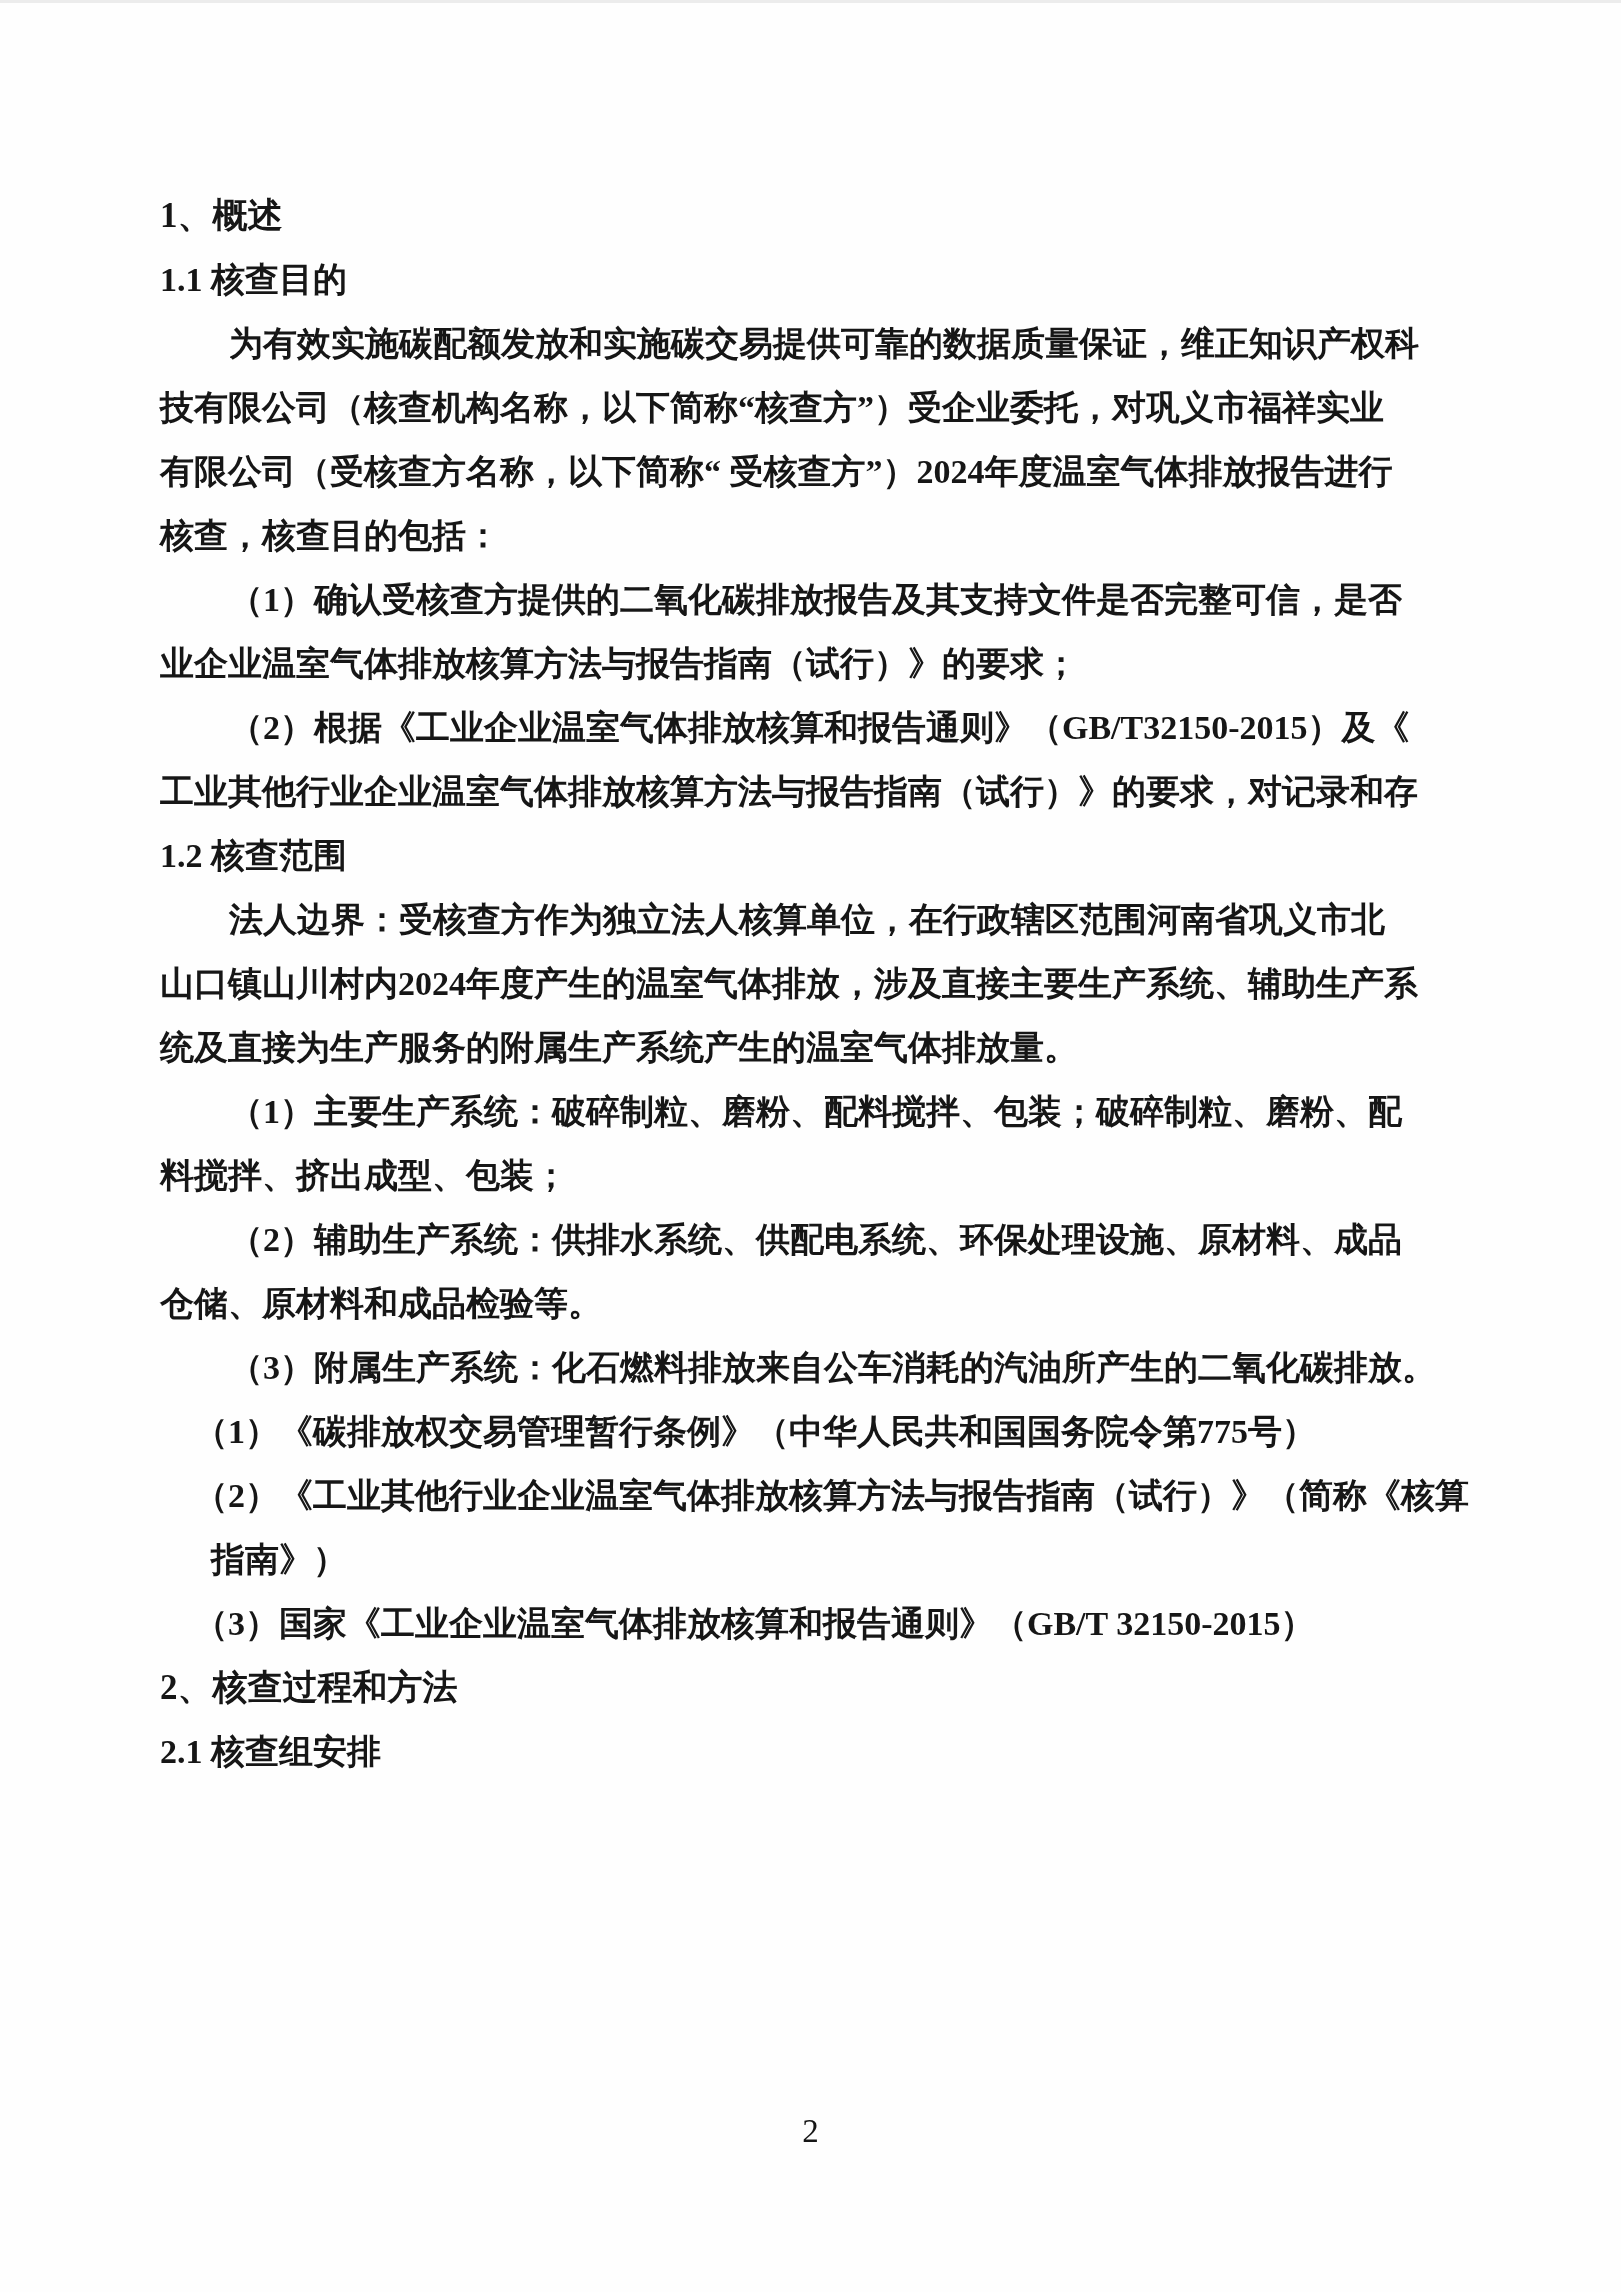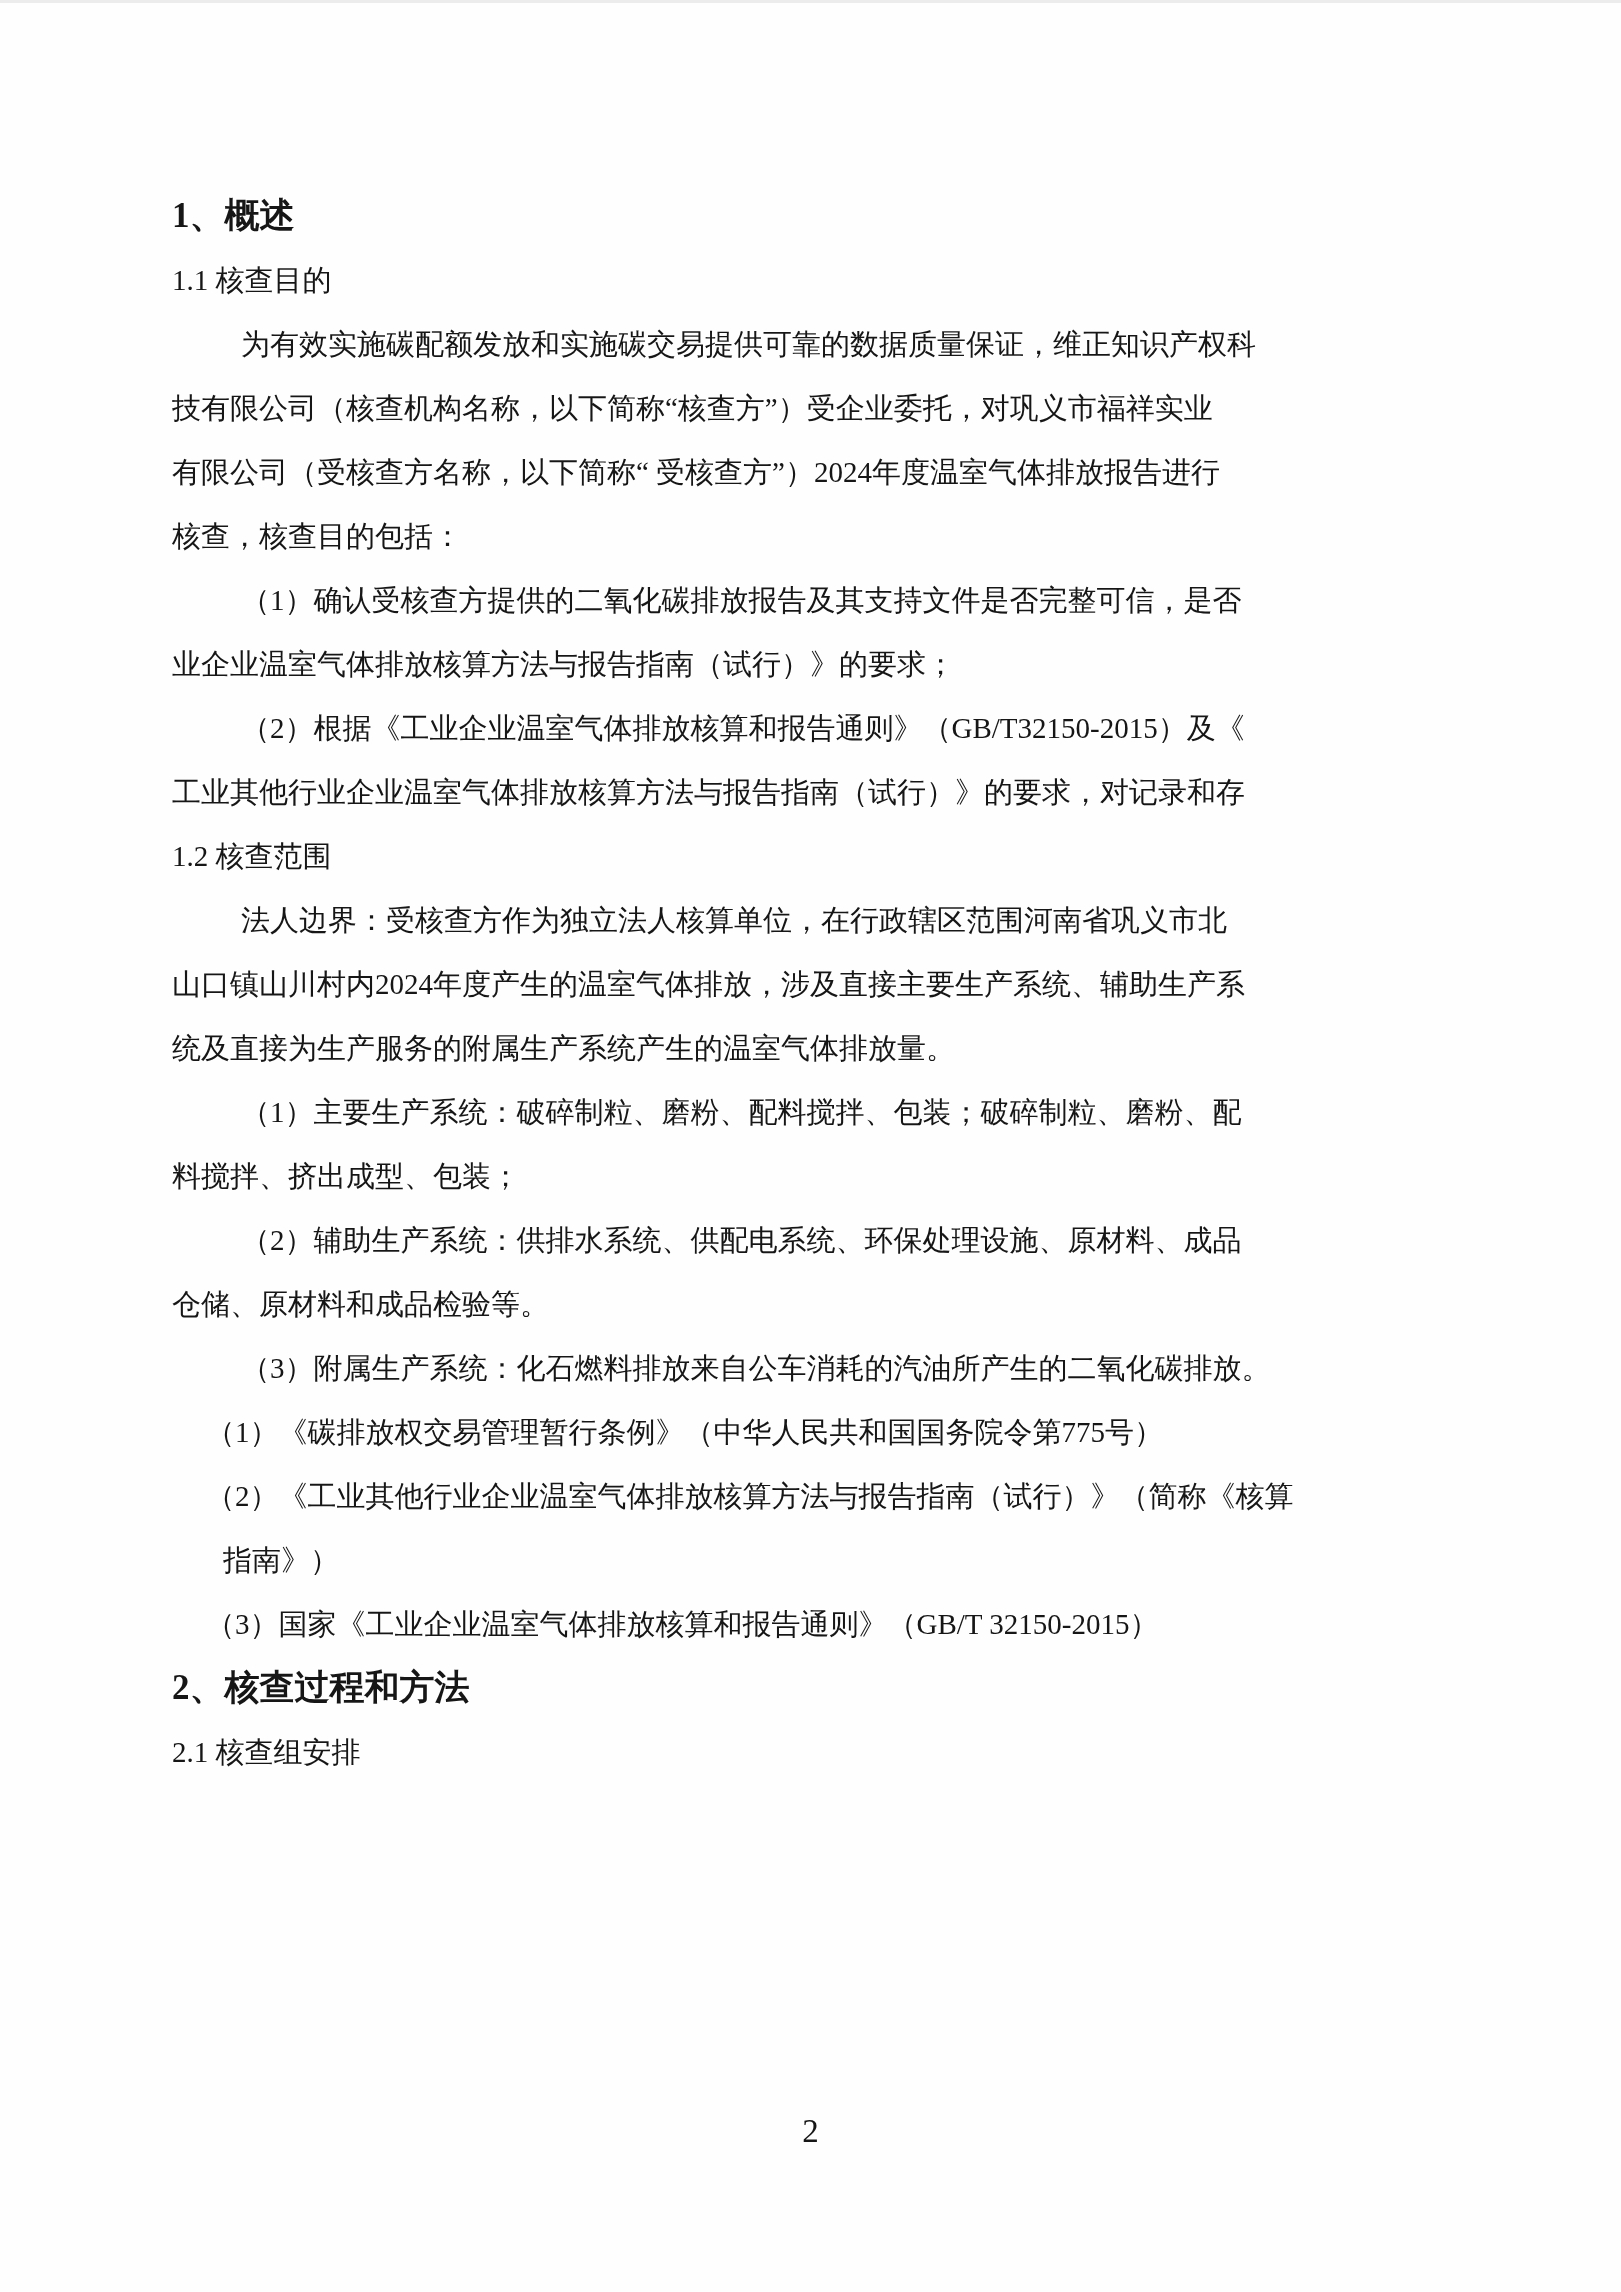--- a/index.html
+++ b/index.html
@@ -18,30 +18,31 @@
   }
   
   .scan-edge {
     position: absolute;
     top: 0; left: 0;
     width: 100%; height: 2.9px;
     background: #ececec;
   }
   .content {
     position: absolute;
-    left: 172px;
+    left: 160px;
     top: 184px;
     width: 1306px;
   }
   .line {
     height: 64px;
     line-height: 64px;
-    font-size: 29px;
+    font-size: 34px;
     white-space: nowrap;
     letter-spacing: 0;
+    font-weight: bold;
   }
   .line.heading {
     font-weight: bold;
     font-size: 35px;
   }
   .footer {
     position: absolute;
     top: 2099px;
     left: 0;
     width: 100%;

